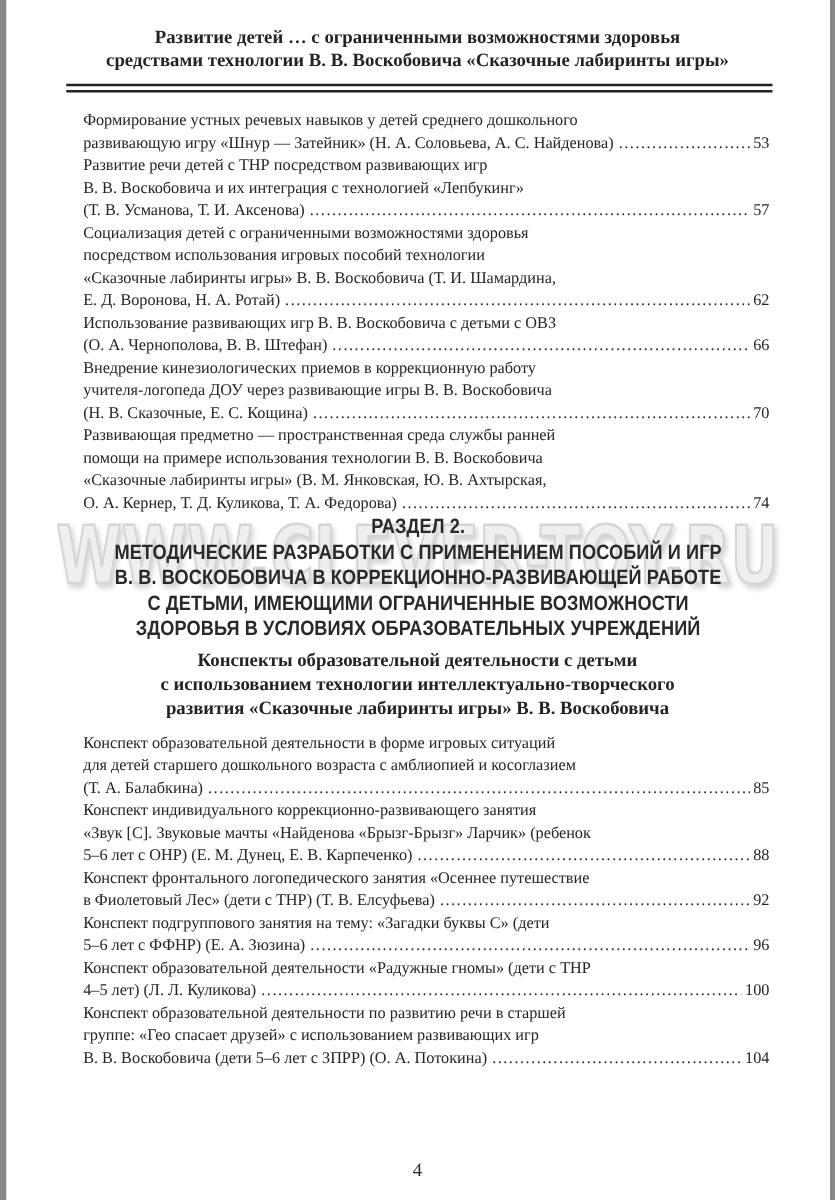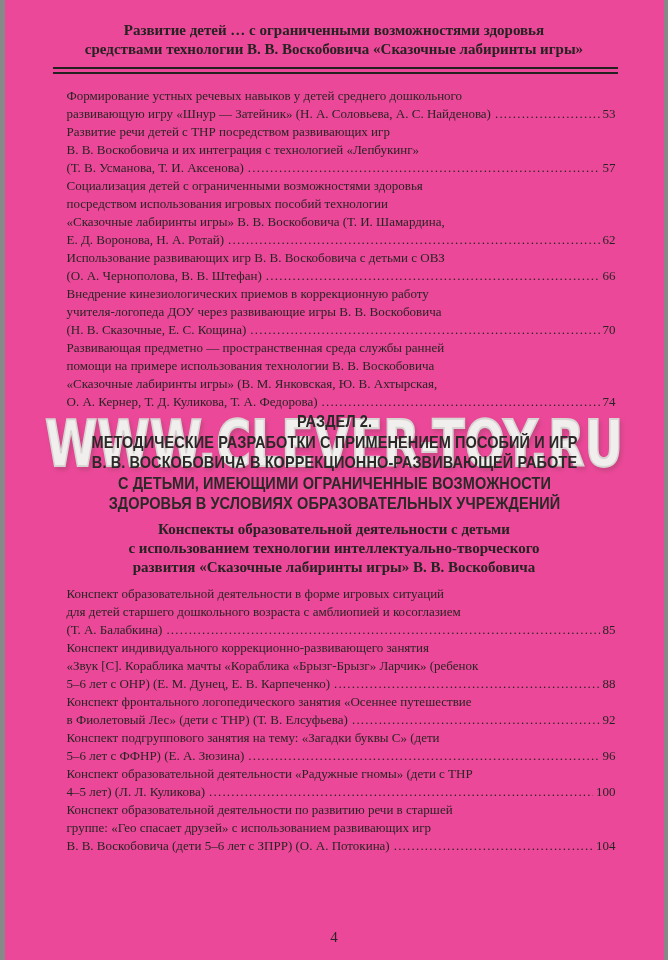--- a/index.html
+++ b/index.html
@@ -1,21 +1,21 @@
 <!DOCTYPE html>
 <html lang="ru"><head>
 <meta charset="utf-8">
 <style>
   html, body { margin: 0; padding: 0; background: #888; }
   .page {
     position: relative;
     width: 659px;
     height: 960px;
     margin: 0 auto;
-    background: #ec4899;
+    background: #ffffff;
     color: #262422;
     font-family: "Liberation Serif", "DejaVu Serif", serif;
     overflow: hidden;
   }
   .running-header {
     padding-top: 21px;
     text-align: center;
     font-weight: bold;
     font-size: 15px;
     line-height: 19px;
@@ -188,21 +188,21 @@
         <div class="line">Конспект образовательной деятельности в форме игровых ситуаций</div>
         <div class="line">для детей старшего дошкольного возраста с амблиопией и косоглазием</div>
         <div class="line last">
           <span class="ltxt">(Т. А. Балабкина)</span>
           <span class="leader"></span>
           <span class="pnum">85</span>
         </div>
       </div>
       <div class="entry">
         <div class="line">Конспект индивидуального коррекционно-развивающего занятия</div>
-        <div class="line">«Звук [С]. Кораблика мачты «Кораблика «Брызг-Брызг» Ларчик» (ребенок</div>
+        <div class="line">«Звук [С]. Звуковые мачты «Найденова «Брызг-Брызг» Ларчик» (ребенок</div>
         <div class="line last">
           <span class="ltxt">5–6 лет с ОНР) (Е. М. Дунец, Е. В. Карпеченко)</span>
           <span class="leader"></span>
           <span class="pnum">88</span>
         </div>
       </div>
       <div class="entry">
         <div class="line">Конспект фронтального логопедического занятия «Осеннее путешествие</div>
         <div class="line last">
           <span class="ltxt">в Фиолетовый Лес» (дети с ТНР) (Т. В. Елсуфьева)</span>

